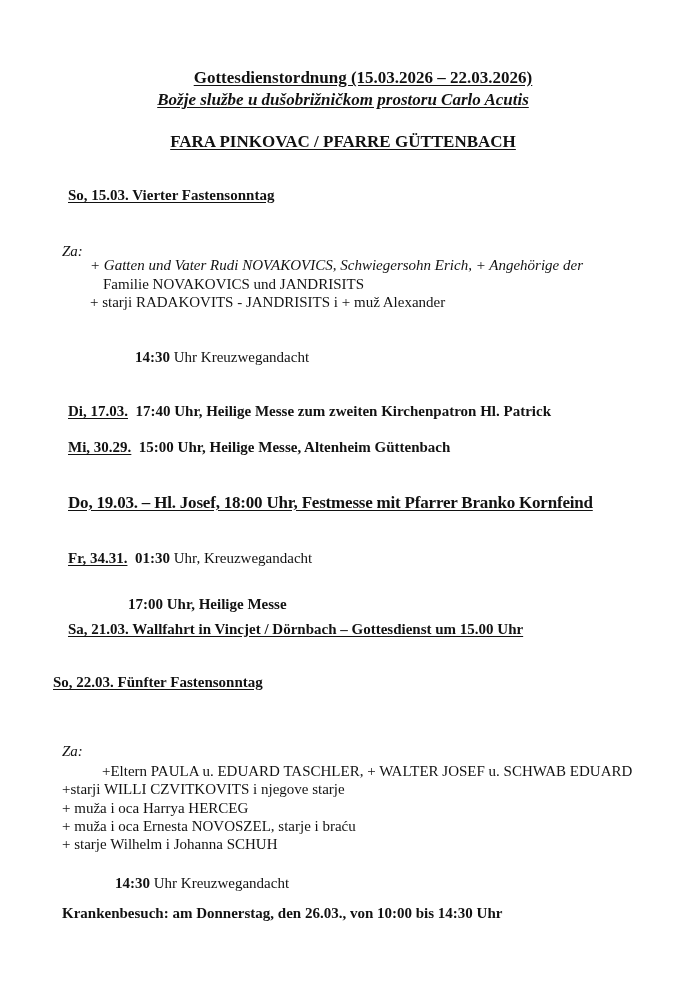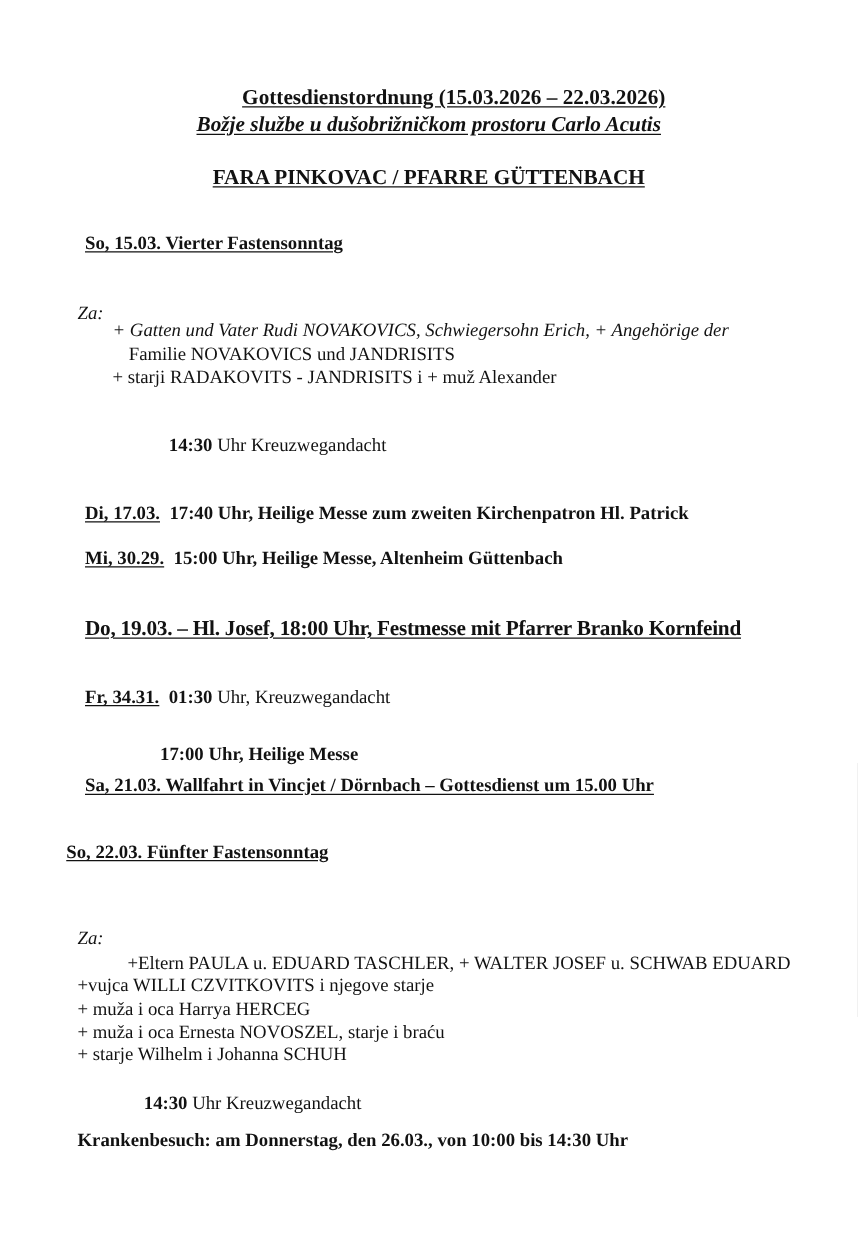--- a/index.html
+++ b/index.html
@@ -54,21 +54,21 @@
 
   <div class="line" style="top:549px; left:68px;"><span class="b u">Fr, 34.31.</span><span class="b">  01:30</span><span> Uhr, Kreuzwegandacht</span></div>
   <div class="line b" style="top:595px; left:128px;">17:00 Uhr, Heilige Messe</div>
 
   <div class="line b u" style="top:620px; left:68px;text-decoration:underline;">Sa, 21.03. Wallfahrt in Vincjet / Dörnbach – Gottesdienst um 15.00 Uhr</div>
 
   <div class="line b u" style="top:673px; left:53px;">So, 22.03. Fünfter Fastensonntag</div>
 
   <div class="line i" style="top:742px; left:62px;">Za:</div>
   <div class="line" style="top:762px; left:62px;margin-left:40px;">+Eltern PAULA u. EDUARD TASCHLER, + WALTER JOSEF u. SCHWAB EDUARD</div>
-  <div class="line" style="top:780px; left:62px;">+vujca WILLI CZVITKOVITS i njegove starje</div>
+  <div class="line" style="top:780px; left:62px;">+starji WILLI CZVITKOVITS i njegove starje</div>
   <div class="line" style="top:817px; left:62px;">+ muža i oca Ernesta NOVOSZEL, starje i braću</div>
   <div class="line" style="top:799px; left:62px;">+ muža i oca Harrya HERCEG</div>
   <div class="line" style="top:835px; left:62px;">+ starje Wilhelm i Johanna SCHUH</div>
 
   <div class="line" style="top:874px; left:115px;"><span class="b">14:30</span><span> Uhr Kreuzwegandacht</span></div>
 
   <div class="line b" style="top:904px; left:62px;">Krankenbesuch: am Donnerstag, den 26.03., von 10:00 bis 14:30 Uhr</div>
 
 </div>
 

